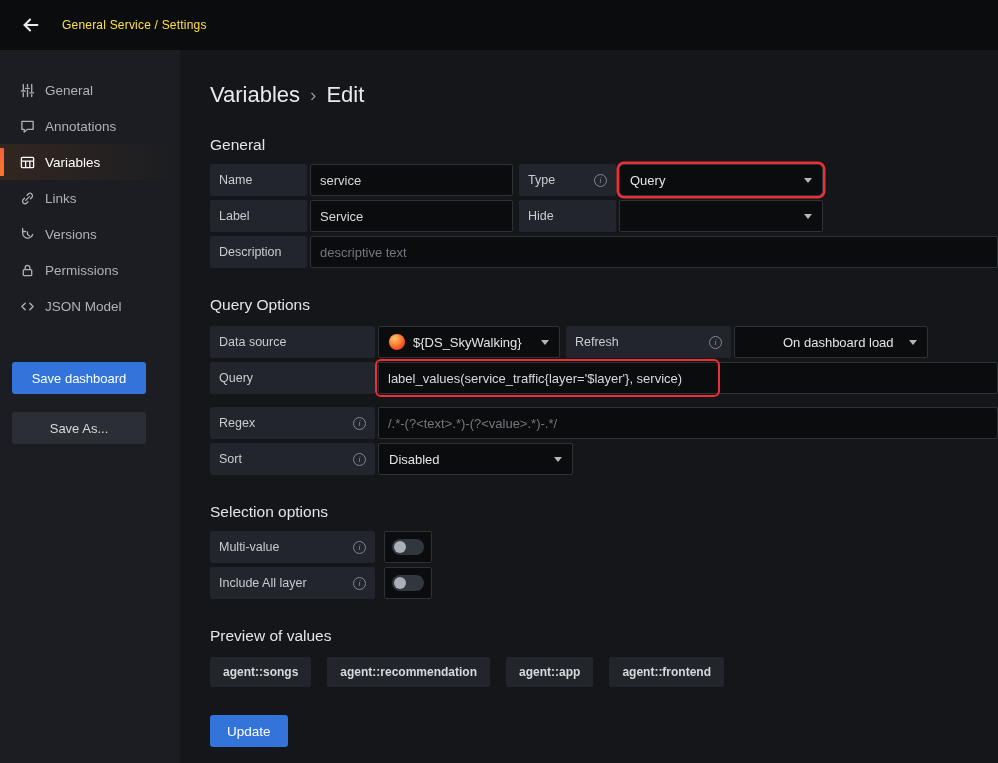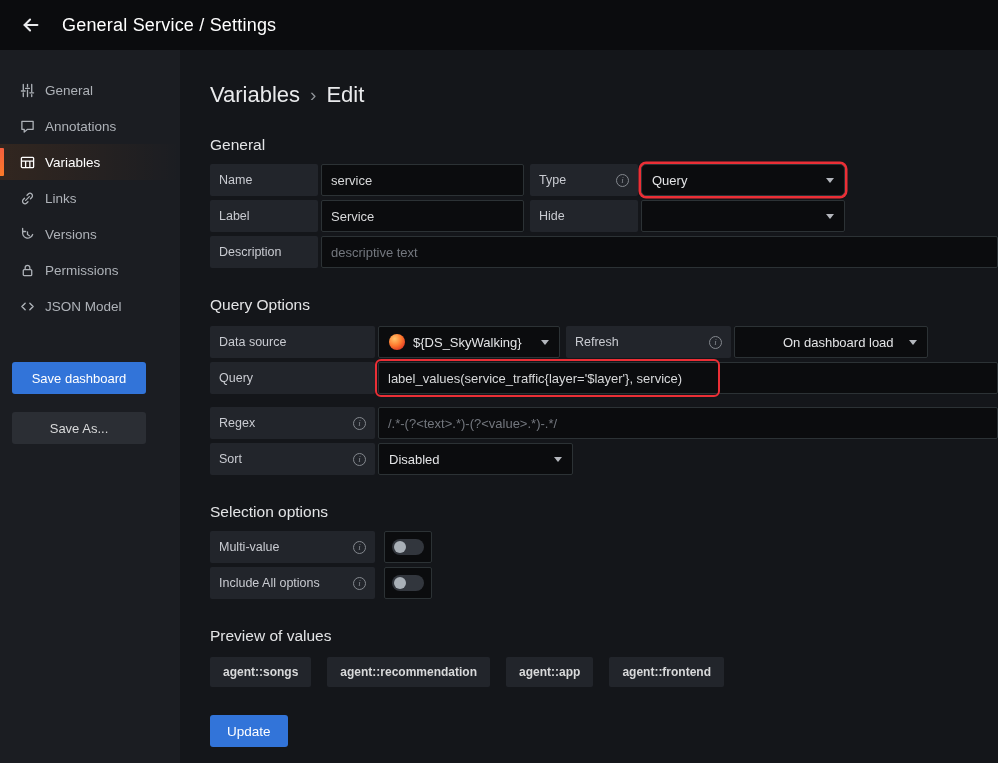--- a/index.html
+++ b/index.html
@@ -12,21 +12,21 @@
   }
   
   .topbar {
     height: 50px; background: #0b0c0e;
     display: flex; align-items: center; padding: 0 14px;
   }
   .back-btn {
     background: none; border: none; cursor: pointer;
     width: 34px; height: 34px; display: flex; align-items: center; justify-content: center;
   }
-  .topbar-title { color: #ffffff; font-size: 18px; font-weight: 500; margin-left: 14px; letter-spacing: .2px; }
+  .topbar-title { color: #fde047; font-size: 12px; font-weight: 500; margin-left: 14px; letter-spacing: .2px; }
 
   
   .layout { display: flex; height: 713px; }
 
   
   .sidebar { width: 180px; background: #1b1d22; padding-top: 22px; flex: none; }
   .side-item {
     position: relative; height: 36px; display: flex; align-items: center;
     padding-left: 20px; color: #aeb2b8; cursor: pointer; gap: 10px; font-size: 13.5px;
   }
@@ -53,21 +53,21 @@
   .flabel {
     background: #22252b; color: #c9cbd1; font-size: 12.5px; font-weight: 500;
     display: flex; align-items: center; padding: 0 9px; border-radius: 2px; margin-right: 3px; flex: none;
   }
   .info-icon {
     margin-left: auto; width: 13px; height: 13px; flex: none;
     border: 1px solid #84888e; border-radius: 50%; color: #84888e;
     font-size: 9px; line-height: 11px; text-align: center;
     font-family: "Liberation Serif", serif; font-style: italic; cursor: default;
   }
-  .w97 { width: 108px; } .w165 { width: 165px; }
+  .w97 { width: 97px; } .w165 { width: 165px; }
   .finput {
     background: #0b0c0e; border: 1px solid #2c3235; border-radius: 2px;
     color: #d8d9da; font-size: 13px; padding: 0 9px; height: 32px; font-family: inherit; outline: none;
   }
   .finput::placeholder { color: #73777e; opacity: 1; }
   .finput.w203 { width: 203px; flex: none; }
   .finput.fill { flex: 1; margin-right: 0; }
   .gap6 { width: 6px; flex: none; }
   .fselect {
     background: #0b0c0e; border: 1px solid #2c3235; border-radius: 2px;
@@ -293,21 +293,21 @@
         </label>
         <div class="gap6"></div>
         <div class="toggle-box">
           <div class="toggle-pill">
               <div class="toggle-knob"></div>
             </div>
         </div>
       </div>
       <div class="form-row">
         <label class="flabel w165">
-          <span>Include All options</span>
+          <span>Include All layer</span>
           <span class="info-icon">i</span>
         </label>
         <div class="gap6"></div>
         <div class="toggle-box">
           <div class="toggle-pill">
               <div class="toggle-knob"></div>
             </div>
         </div>
       </div>
     </div>

